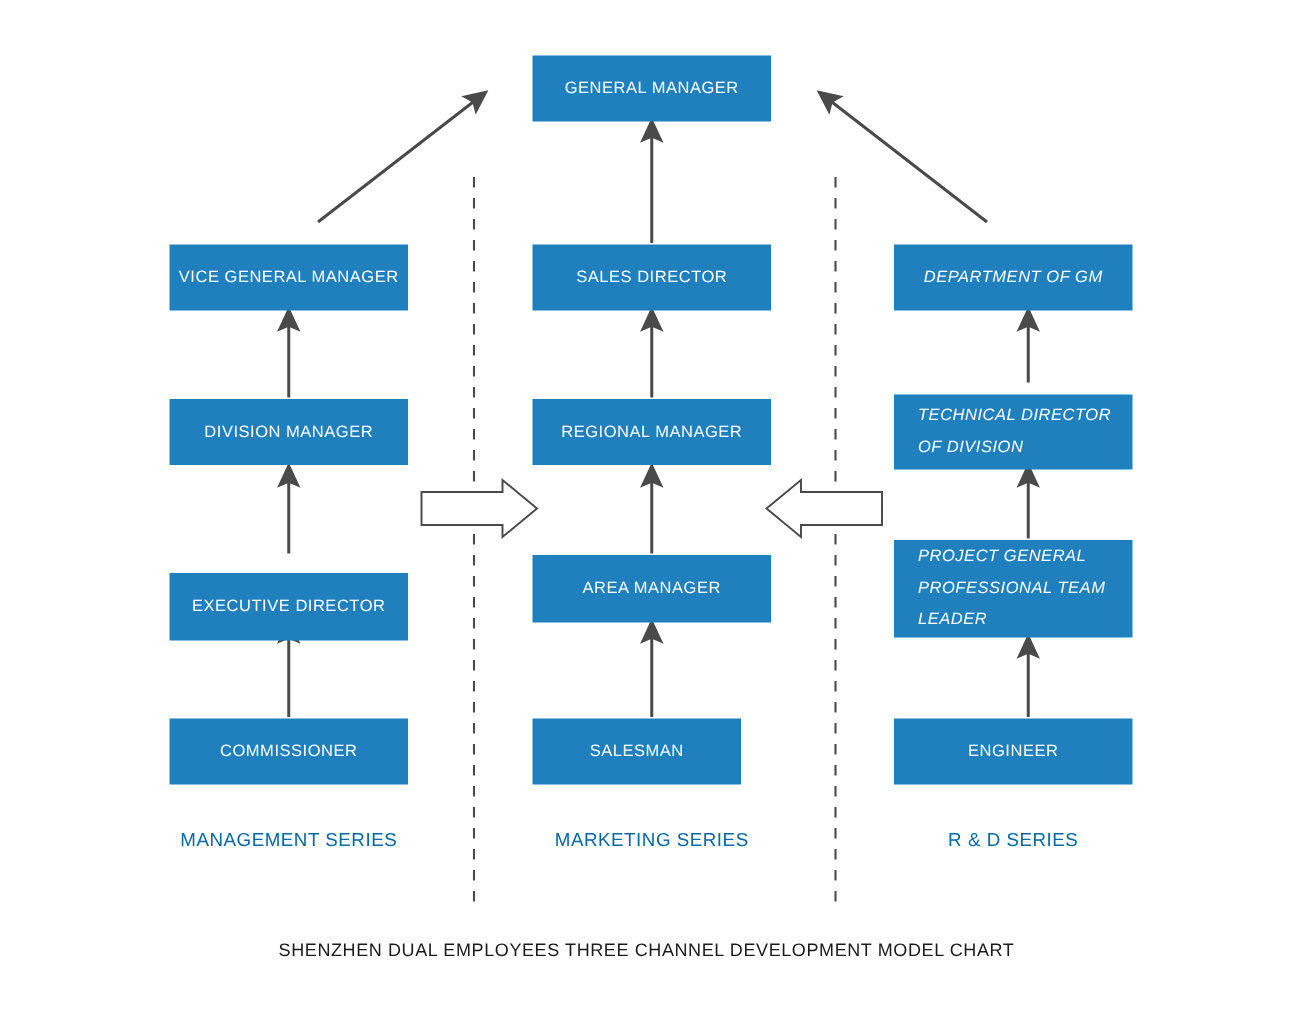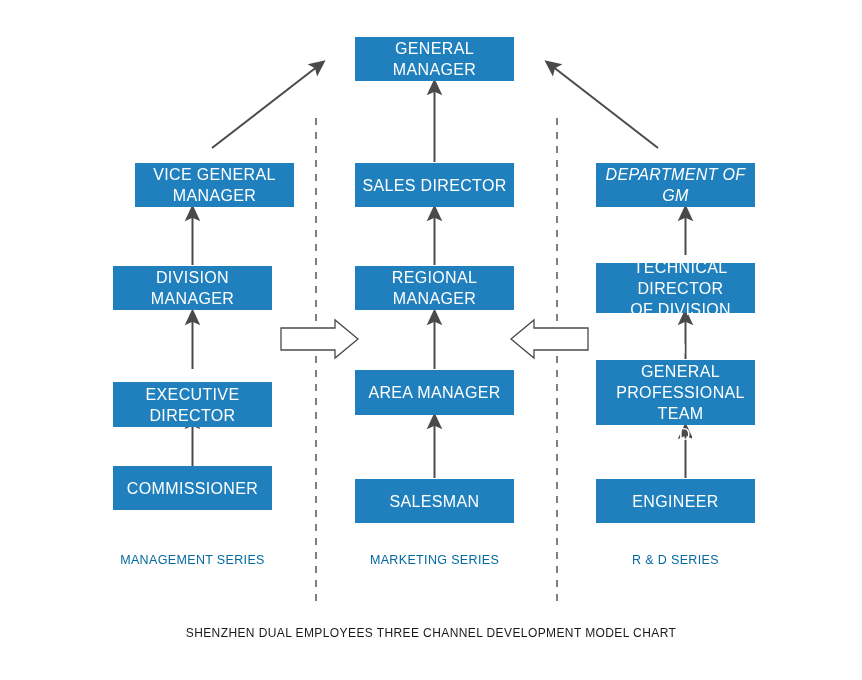--- a/index.html
+++ b/index.html
@@ -24,35 +24,36 @@
     left: 0;
     top: 0;
     width: 862px;
     height: 680px;
     pointer-events: none;
   }
   .node-box {
     position: absolute;
     background: #2080BE;
     color: #ffffff;
-    font-size: 16px;
+    font-size: 11px;
     letter-spacing: 0.35px;
     line-height: 21px;
     box-sizing: border-box;
     display: flex;
     align-items: center;
     justify-content: center;
     text-align: center;
     padding: 0 6px;
     white-space: pre-line;
   }
   .node-box.align-left {
     justify-content: flex-start;
-    text-align: center;
+    text-align: left;
     padding-left: 16px;
+    font-style: italic;
   }
   .series-label {
     position: absolute;
     font-size: 12.5px;
     color: #0369a1;
     letter-spacing: 0.35px;
     text-align: center;
     white-space: nowrap;
   }
   .chart-title {
@@ -97,43 +98,43 @@
 
     <path d="M281,328 L335,328 L335,320 L358,339 L335,358 L335,350 L281,350 Z" fill="#ffffff" stroke="#4A4A4A" stroke-width="1.3" stroke-linejoin="miter"></path>
 
     <path d="M588,328 L534,328 L534,320 L511,339 L534,358 L534,350 L588,350 Z" fill="#ffffff" stroke="#4A4A4A" stroke-width="1.3" stroke-linejoin="miter"></path>
   </svg>
 
   <div class="node-box" style="left:355px; top:37px; width:159px; height:44px;">
     <span>GENERAL MANAGER</span>
   </div>
 
-  <div class="node-box" style="left:113px; top:163px; width:159px; height:44px;margin-left:22px;">
+  <div class="node-box" style="left:113px; top:163px; width:159px; height:44px;">
     <span>VICE GENERAL MANAGER</span>
   </div>
   <div class="node-box" style="left:113px; top:266px; width:159px; height:44px;">
     <span>DIVISION MANAGER</span>
   </div>
   <div class="node-box" style="left:113px; top:370px; width:159px; height:45px;margin-top:12px;">
     <span>EXECUTIVE DIRECTOR</span>
   </div>
-  <div class="node-box" style="left:113px; top:466px; width:159px; height:44px;">
+  <div class="node-box" style="left:113px; top:479px; width:159px; height:44px;">
     <span>COMMISSIONER</span>
   </div>
 
   <div class="node-box" style="left:355px; top:163px; width:159px; height:44px;">
     <span>SALES DIRECTOR</span>
   </div>
   <div class="node-box" style="left:355px; top:266px; width:159px; height:44px;">
     <span>REGIONAL MANAGER</span>
   </div>
   <div class="node-box" style="left:355px; top:370px; width:159px; height:45px;">
     <span>AREA MANAGER</span>
   </div>
-  <div class="node-box" style="left:355px; top:479px; width:159px; height:44px;">
+  <div class="node-box" style="left:355px; top:479px; width:139px; height:44px;">
     <span>SALESMAN</span>
   </div>
 
   <div class="node-box" style="left:596px; top:163px; width:159px; height:44px;font-style:italic;">
     <span>DEPARTMENT OF GM</span>
   </div>
   <div class="node-box align-left" style="left:596px; top:263px; width:159px; height:50px;">
     <span>TECHNICAL DIRECTOR
 OF DIVISION</span>
   </div>

